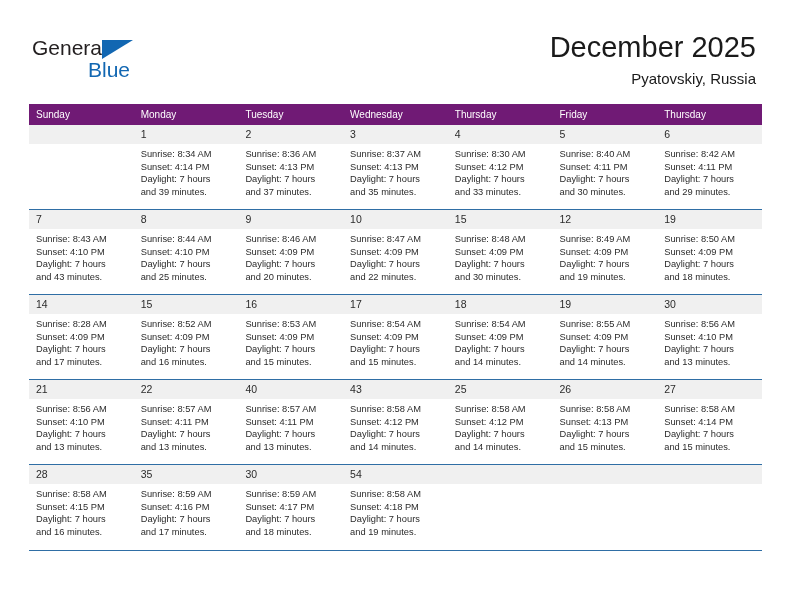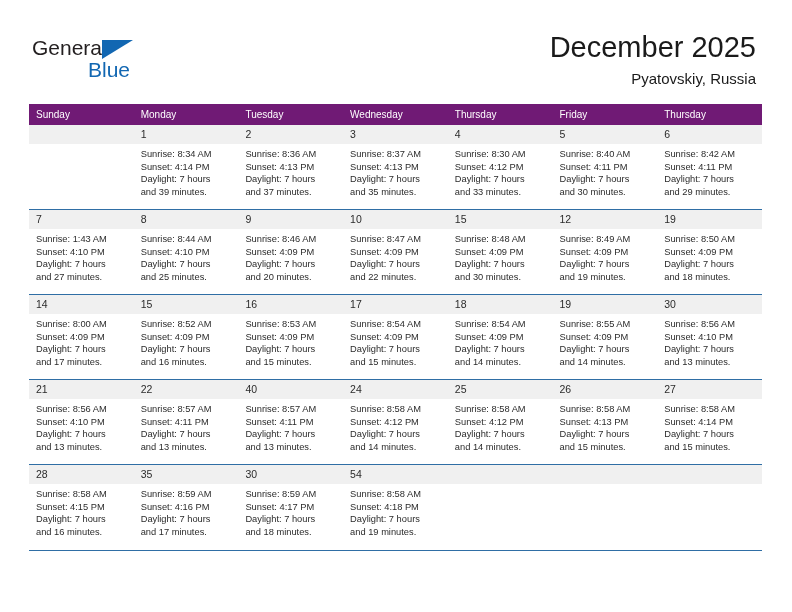--- a/index.html
+++ b/index.html
@@ -265,24 +265,24 @@
                 <div>and 29 minutes.</div>
               </div>
             </div>
           </td>
         </tr>
         <tr class="week-row">
           <td>
             <div class="cell-inner">
               <div class="daynum">7</div>
               <div class="details">
-                <div>Sunrise: 1:43 AM</div>
+                <div>Sunrise: 8:43 AM</div>
                 <div>Sunset: 4:10 PM</div>
                 <div>Daylight: 7 hours</div>
-                <div>and 27 minutes.</div>
+                <div>and 43 minutes.</div>
               </div>
             </div>
           </td>
           <td>
             <div class="cell-inner">
               <div class="daynum">8</div>
               <div class="details">
                 <div>Sunrise: 8:44 AM</div>
                 <div>Sunset: 4:10 PM</div>
                 <div>Daylight: 7 hours</div>
@@ -344,21 +344,21 @@
                 <div>and 18 minutes.</div>
               </div>
             </div>
           </td>
         </tr>
         <tr class="week-row">
           <td>
             <div class="cell-inner">
               <div class="daynum">14</div>
               <div class="details">
-                <div>Sunrise: 8:00 AM</div>
+                <div>Sunrise: 8:28 AM</div>
                 <div>Sunset: 4:09 PM</div>
                 <div>Daylight: 7 hours</div>
                 <div>and 17 minutes.</div>
               </div>
             </div>
           </td>
           <td>
             <div class="cell-inner">
               <div class="daynum">15</div>
               <div class="details">
@@ -454,21 +454,21 @@
               <div class="details">
                 <div>Sunrise: 8:57 AM</div>
                 <div>Sunset: 4:11 PM</div>
                 <div>Daylight: 7 hours</div>
                 <div>and 13 minutes.</div>
               </div>
             </div>
           </td>
           <td>
             <div class="cell-inner">
-              <div class="daynum">24</div>
+              <div class="daynum">43</div>
               <div class="details">
                 <div>Sunrise: 8:58 AM</div>
                 <div>Sunset: 4:12 PM</div>
                 <div>Daylight: 7 hours</div>
                 <div>and 14 minutes.</div>
               </div>
             </div>
           </td>
           <td>
             <div class="cell-inner">

